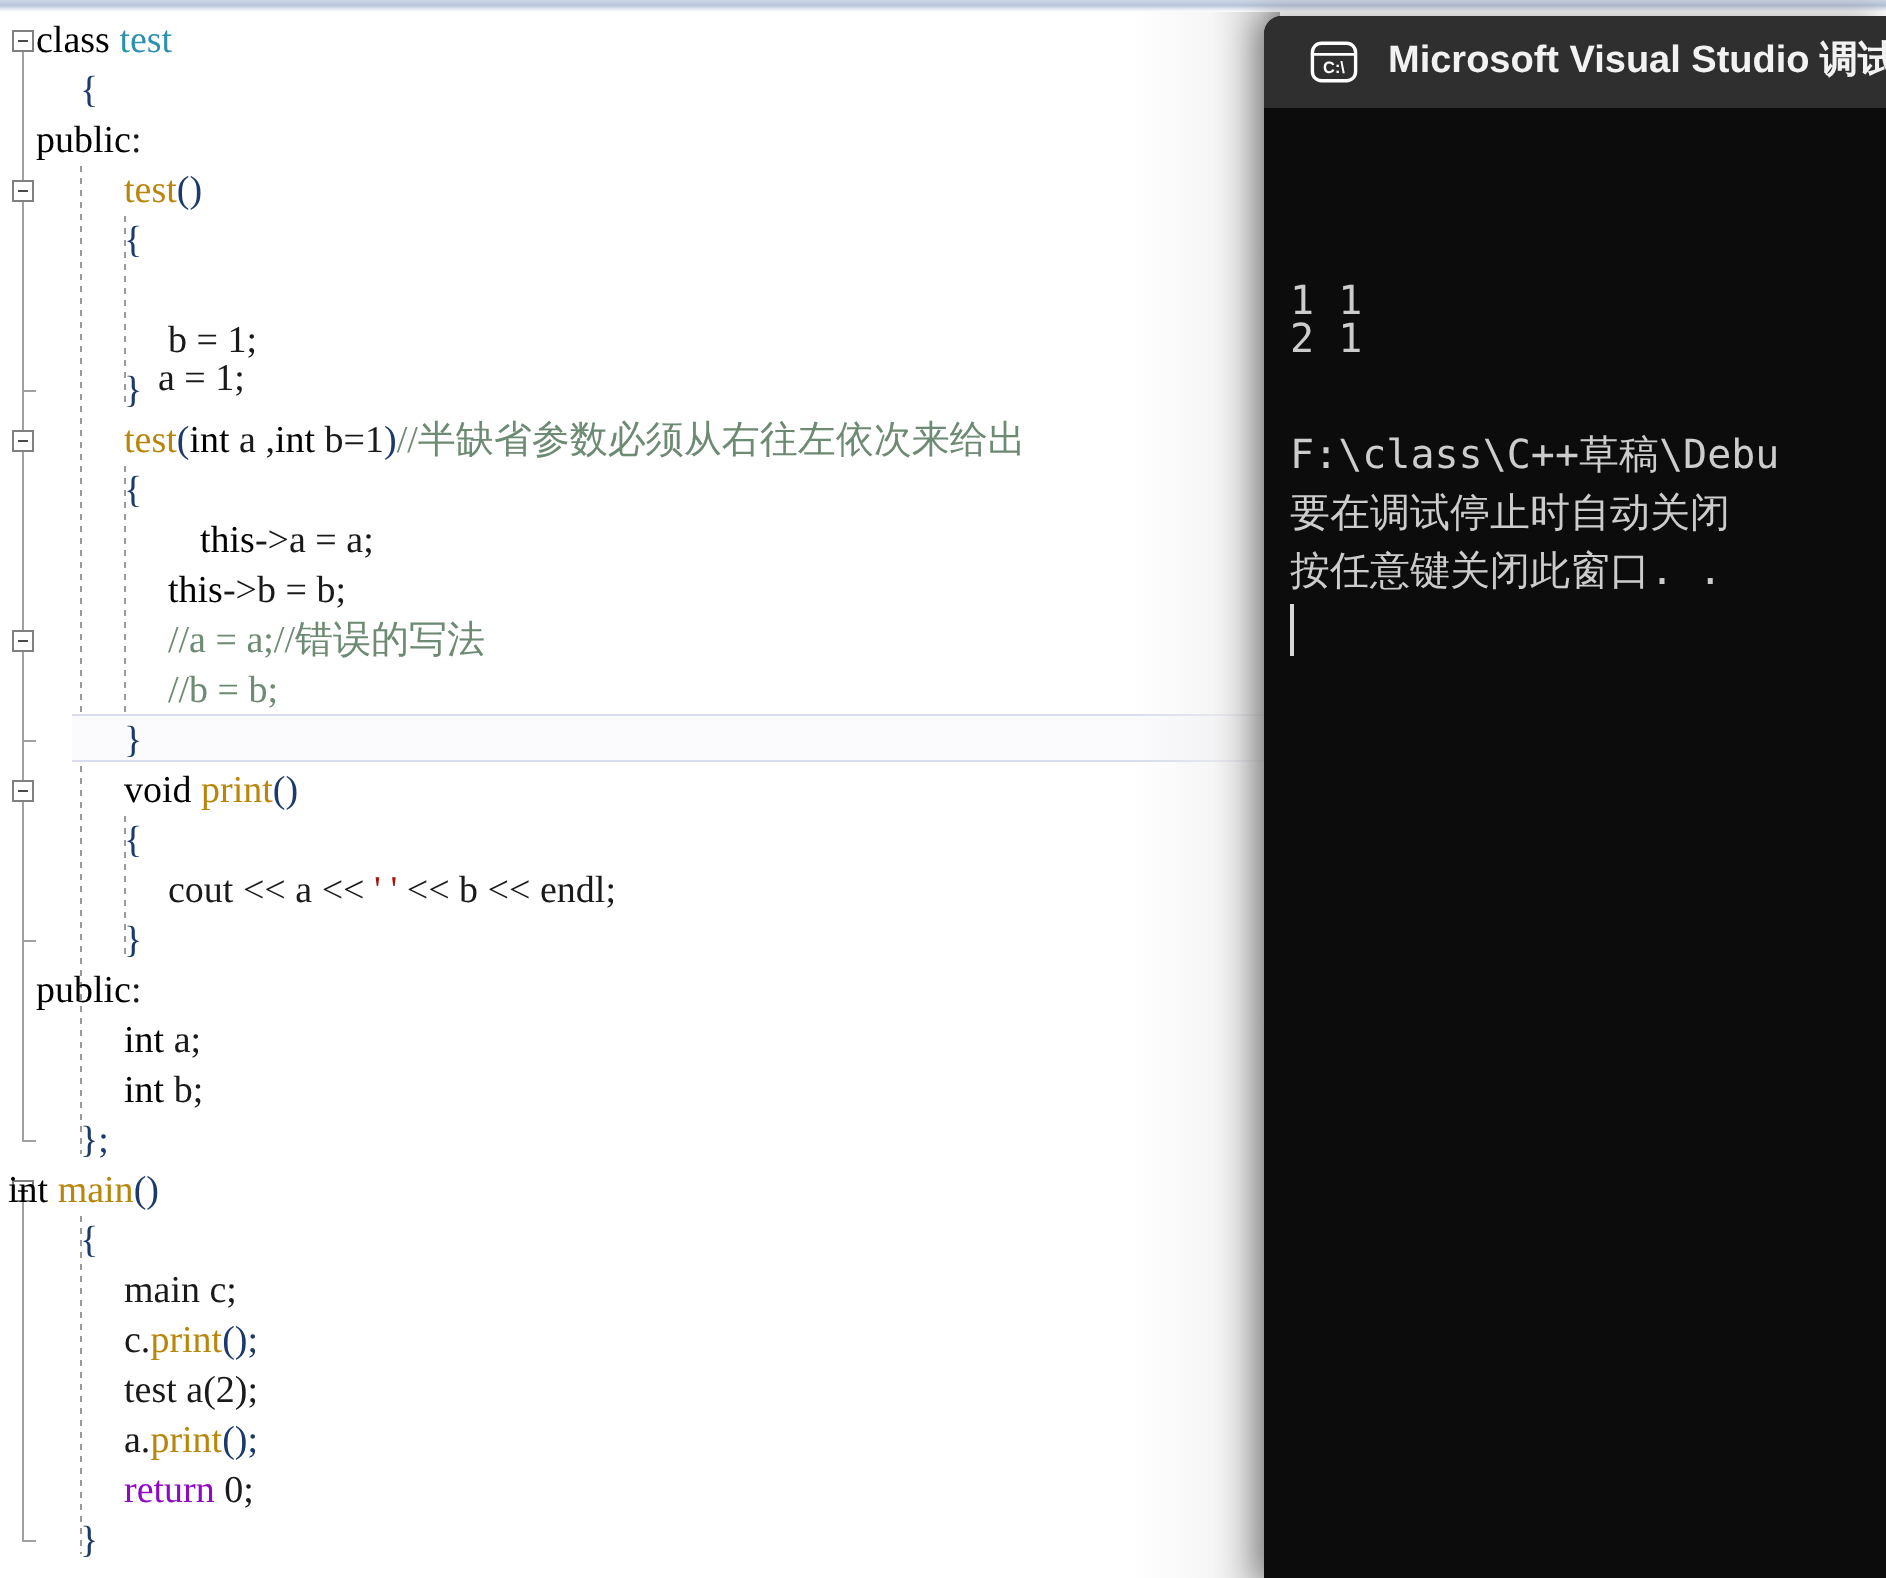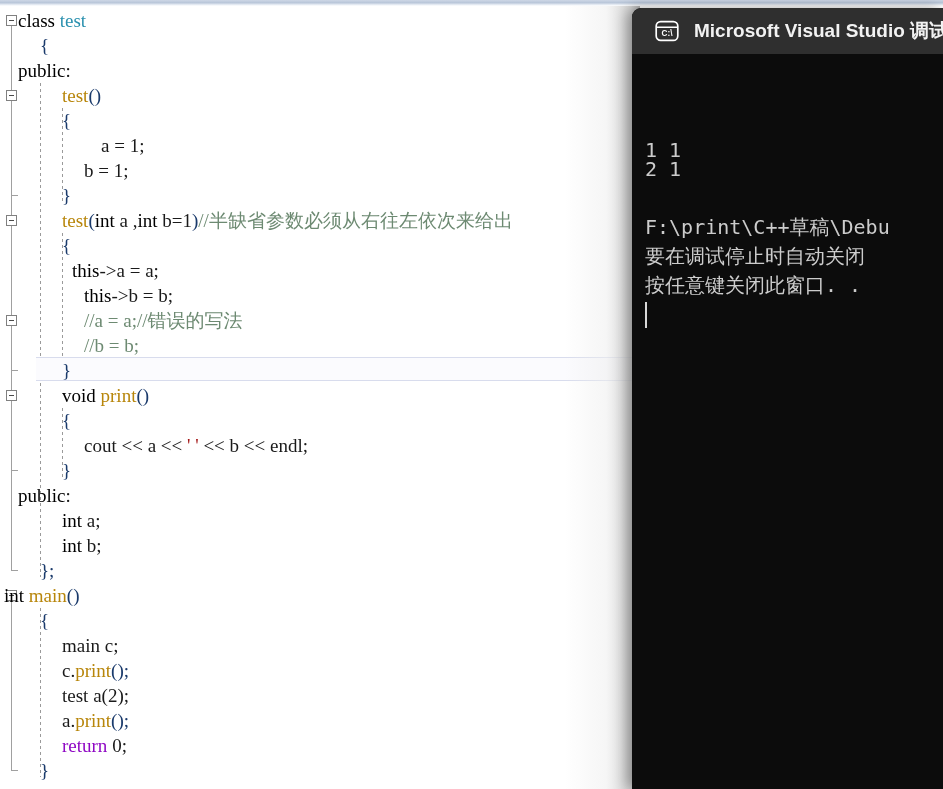--- a/index.html
+++ b/index.html
@@ -216,26 +216,26 @@
         <div class="indent-guide" style="left: 62px; top: 402px; height: 69px;"></div>
         <div class="indent-guide" style="left: 40px; top: 602px; height: 169px;"></div>
       </div>
     <div id="code-layer">
         <div id="current-line" style="top: 351px;"></div>
         <div class="code-line" style="top: 2px; width: 640px;"><span class="code-text" style="left: 18px;"><span class="kw">class</span><span class="pln"> </span><span class="type">test</span></span></div>
         <div class="code-line" style="top: 27px; width: 640px;"><span class="code-text" style="left: 40px;"><span class="pun">{</span></span></div>
         <div class="code-line" style="top: 52px; width: 640px;"><span class="code-text" style="left: 18px;"><span class="kw">public</span><span class="pln">:</span></span></div>
         <div class="code-line" style="top: 77px; width: 640px; padding-left: 16px;"><span class="code-text" style="left: 62px;"><span class="fn">test</span><span class="pun">()</span></span></div>
         <div class="code-line" style="top: 102px; width: 640px;"><span class="code-text" style="left: 62px;"><span class="pun">{</span></span></div>
-        <div class="code-line" style="top: 127px; width: 640px;"><span class="code-text" style="left: 101px;"><span class="pln">a = </span><span class="num">1</span><span class="pln">;</span></span></div>
+        <div class="code-line" style="top: 127px; width: 640px;"><span class="code-text" style="left: 79px; margin-top: 44px;"><span class="pln">a = </span><span class="num">1</span><span class="pln">;</span></span></div>
         <div class="code-line" style="top: 152px; width: 640px;"><span class="code-text" style="left: 84px;"><span class="pln">b = </span><span class="num">1</span><span class="pln">;</span></span></div>
         <div class="code-line" style="top: 177px; width: 640px;"><span class="code-text" style="left: 62px;"><span class="pun">}</span></span></div>
         <div class="code-line" style="top: 202px; width: 640px;"><span class="code-text" style="left: 62px;"><span class="fn">test</span><span class="pun">(</span><span class="kw">int</span><span class="pln"> a ,</span><span class="kw">int</span><span class="pln"> b=</span><span class="num">1</span><span class="pun">)</span><span class="cmt">//半缺省参数必须从右往左依次来给出</span></span></div>
         <div class="code-line" style="top: 227px; width: 640px;"><span class="code-text" style="left: 62px;"><span class="pun">{</span></span></div>
-        <div class="code-line" style="top: 252px; width: 640px;"><span class="code-text" style="left: 72px; text-align: right;"><span class="kw">this</span><span class="pln">-&gt;a = a;</span></span></div>
+        <div class="code-line" style="top: 252px; width: 640px;"><span class="code-text" style="left: 100px; text-align: right;"><span class="kw">this</span><span class="pln">-&gt;a = a;</span></span></div>
         <div class="code-line" style="top: 277px; width: 640px;"><span class="code-text" style="left: 84px;"><span class="kw">this</span><span class="pln">-&gt;b = b;</span></span></div>
         <div class="code-line" style="top: 302px; width: 640px;"><span class="code-text" style="left: 84px;"><span class="cmt">//a = a;//错误的写法</span></span></div>
         <div class="code-line" style="top: 327px; width: 640px;"><span class="code-text" style="left: 84px;"><span class="cmt">//b = b;</span></span></div>
         <div class="code-line" style="top: 352px; width: 640px;"><span class="code-text" style="left: 62px;"><span class="pun">}</span></span></div>
         <div class="code-line" style="top: 377px; width: 640px;"><span class="code-text" style="left: 62px;"><span class="kw">void</span><span class="pln"> </span><span class="fn">print</span><span class="pun">()</span></span></div>
         <div class="code-line" style="top: 402px; width: 640px;"><span class="code-text" style="left: 62px;"><span class="pun">{</span></span></div>
         <div class="code-line" style="top: 427px; width: 640px;"><span class="code-text" style="left: 84px;"><span class="pln">cout &lt;&lt; a &lt;&lt; </span><span class="str">' '</span><span class="pln"> &lt;&lt; b &lt;&lt; endl;</span></span></div>
         <div class="code-line" style="top: 452px; width: 640px;"><span class="code-text" style="left: 62px;"><span class="pun">}</span></span></div>
         <div class="code-line" style="top: 477px; width: 640px;"><span class="code-text" style="left: 18px;"><span class="kw">public</span><span class="pln">:</span></span></div>
         <div class="code-line" style="top: 502px; width: 640px;"><span class="code-text" style="left: 62px;"><span class="kw">int</span><span class="pln"> a;</span></span></div>
@@ -259,21 +259,21 @@
         <rect x="1.2" y="1.6" width="21.6" height="18.8" rx="4.5" ry="4.5" fill="none" stroke="#ffffff" stroke-width="1.7"></rect>
         <line x1="1.2" y1="7.2" x2="22.8" y2="7.2" stroke="#ffffff" stroke-width="1.4"></line>
         <text x="12" y="16.4" text-anchor="middle" fill="#ffffff" font-family="Liberation Sans, sans-serif" font-size="8.2" font-weight="bold">C:\</text>
       </svg>
       <div id="console-title">Microsoft Visual Studio 调试控</div>
     </div>
     <div id="console-body">
       <div id="console-lines">
           <div class="console-line" style="top: 82px;">1 1</div>
           <div class="console-line" style="top: 101px;">2 1</div>
-          <div class="console-line" style="top: 159px;">F:\print\C++草稿\Debu</div>
+          <div class="console-line" style="top: 159px;">F:\class\C++草稿\Debu</div>
           <div class="console-line" style="top: 188px;">要在调试停止时自动关闭</div>
           <div class="console-line" style="top: 217px;">按任意键关闭此窗口. .</div>
         </div>
       <div id="console-cursor" style="top: 248px;"></div>
     </div>
   </div>
 
 </div>
 
 </body></html>

